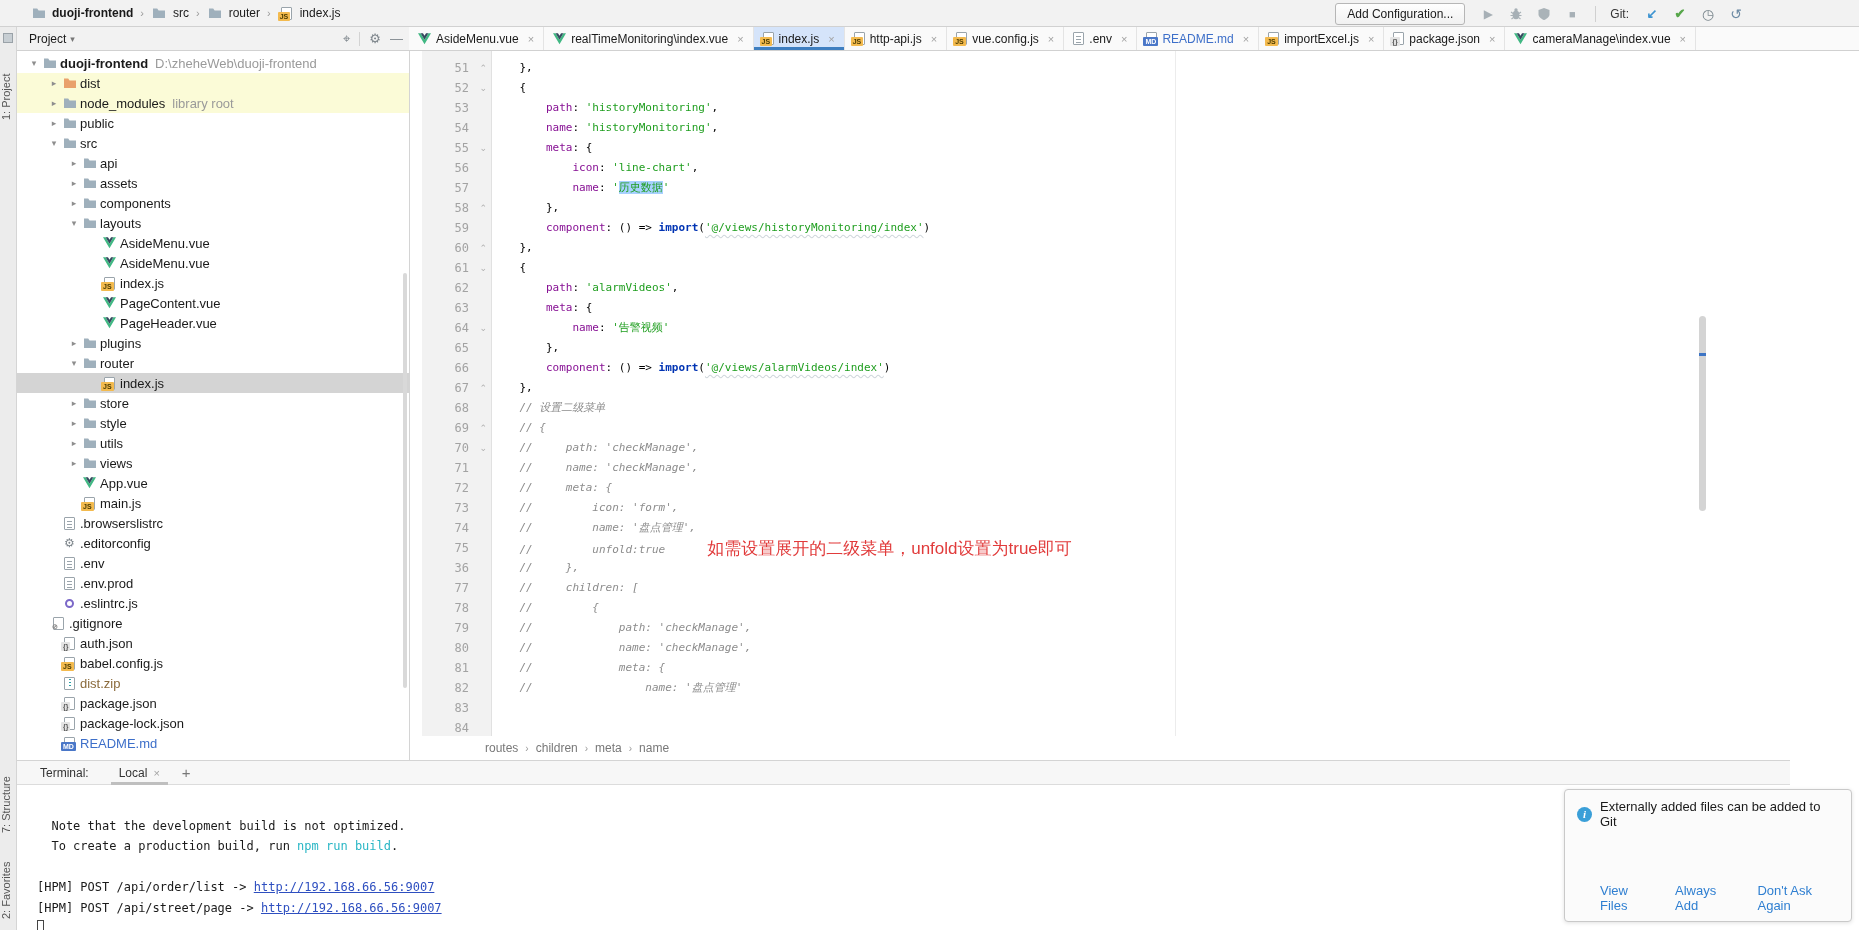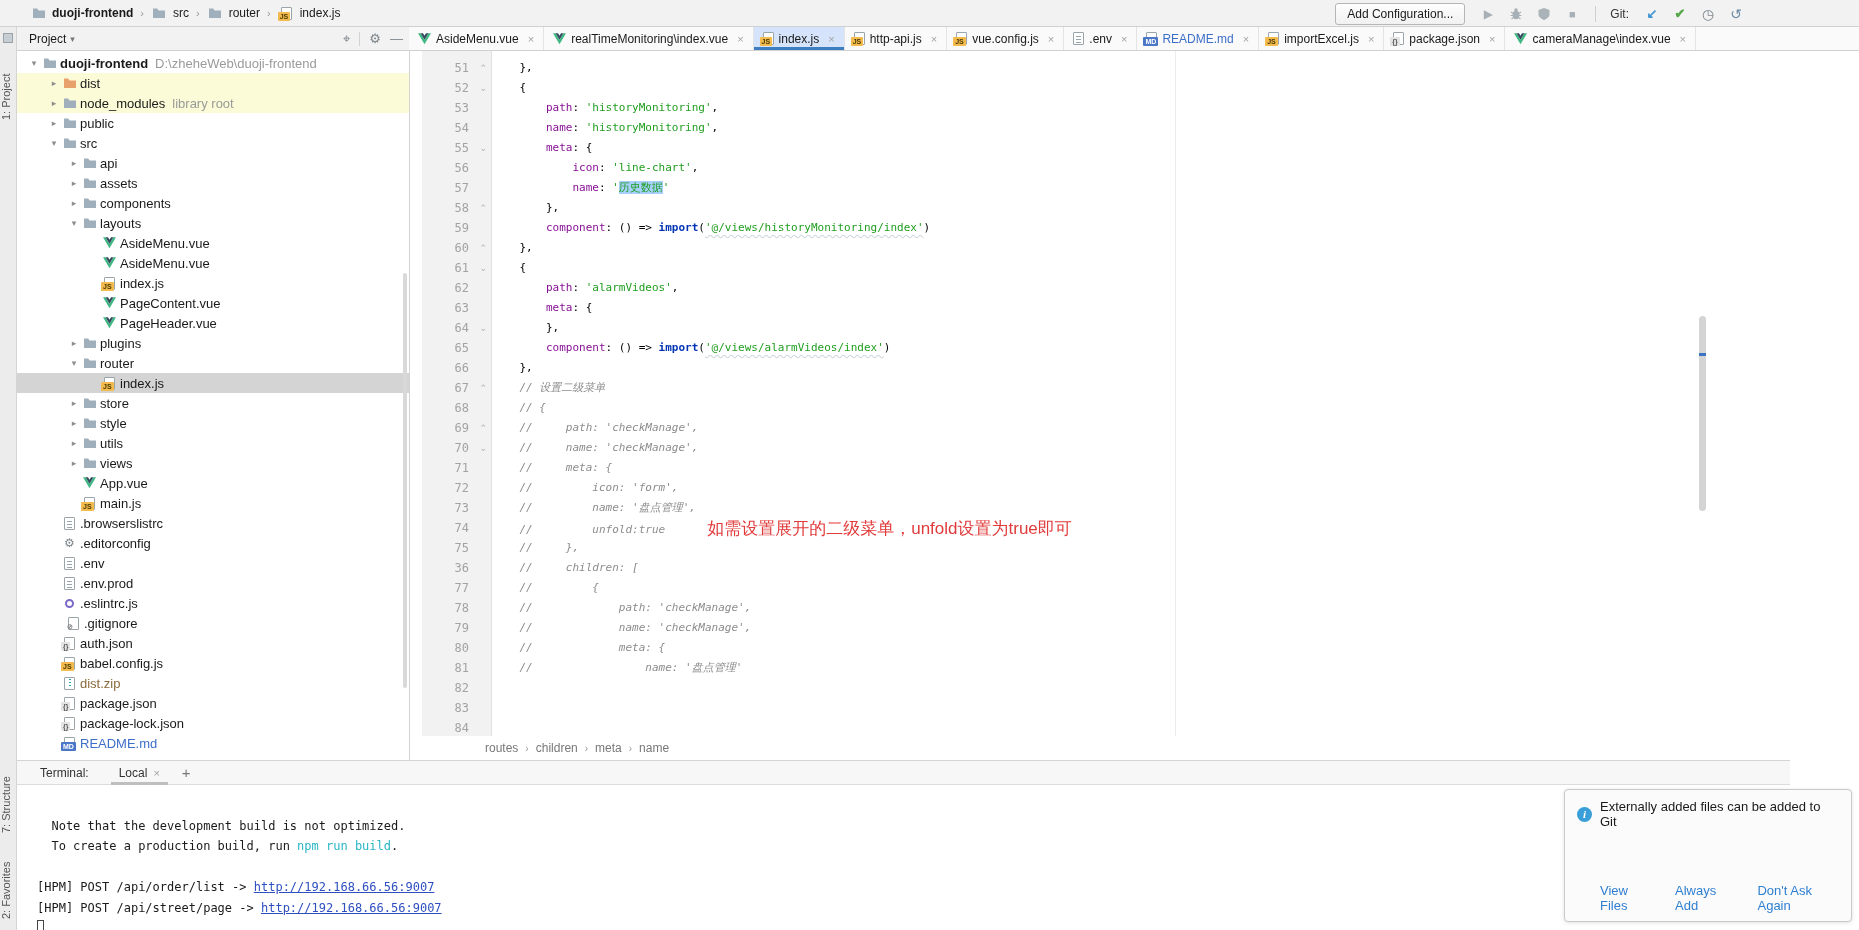--- a/index.html
+++ b/index.html
@@ -520,21 +520,21 @@
         </span>
         <span class="tlabel">.env.prod</span>
       </div>
       <div class="trow" style="padding-left: 30px;">
         <span class="chev"></span>
         <span class="tico">
           <span class="eslint-ico"></span>
         </span>
         <span class="tlabel">.eslintrc.js</span>
       </div>
-      <div class="trow" style="padding-left: 34px;">
+      <div class="trow" style="padding-left: 19px;">
         <span class="chev"></span>
         <span class="tico">
           <span class="fico">
             <span class="bdg bdg-git">⊘</span>
           </span>
         </span>
         <span class="tlabel">.gitignore</span>
       </div>
       <div class="trow" style="padding-left: 30px;">
         <span class="chev"></span>
@@ -715,20 +715,21 @@
       <div class="cline"><span class="seg-p">        </span><span class="seg-k">name</span><span class="seg-p">: </span><span class="seg-s">'historyMonitoring'</span><span class="seg-p">,</span></div>
       <div class="cline"><span class="seg-p">        </span><span class="seg-k">meta</span><span class="seg-p">: {</span></div>
       <div class="cline"><span class="seg-p">            </span><span class="seg-k">icon</span><span class="seg-p">: </span><span class="seg-s">'line-chart'</span><span class="seg-p">,</span></div>
       <div class="cline"><span class="seg-p">            </span><span class="seg-k">name</span><span class="seg-p">: </span><span class="seg-s">'</span><span class="seg-h">历史数据</span><span class="seg-s">'</span></div>
       <div class="cline"><span class="seg-p">        },</span></div>
       <div class="cline"><span class="seg-p">        </span><span class="seg-k">component</span><span class="seg-p">: () =&gt; </span><span class="seg-K">import</span><span class="seg-p">(</span><span class="seg-w">'@/views/historyMonitoring/index'</span><span class="seg-p">)</span></div>
       <div class="cline"><span class="seg-p">    },</span></div>
       <div class="cline"><span class="seg-p">    {</span></div>
       <div class="cline"><span class="seg-p">        </span><span class="seg-k">path</span><span class="seg-p">: </span><span class="seg-s">'alarmVideos'</span><span class="seg-p">,</span></div>
       <div class="cline"><span class="seg-p">        </span><span class="seg-k">meta</span><span class="seg-p">: {</span></div>
+      <div class="cline"><span class="seg-p">            </span><span class="seg-k">name</span><span class="seg-p">: </span><span class="seg-s">'告警视频'</span></div>
       <div class="cline"><span class="seg-p">        },</span></div>
       <div class="cline"><span class="seg-p">        </span><span class="seg-k">component</span><span class="seg-p">: () =&gt; </span><span class="seg-K">import</span><span class="seg-p">(</span><span class="seg-w">'@/views/alarmVideos/index'</span><span class="seg-p">)</span></div>
       <div class="cline"><span class="seg-p">    },</span></div>
       <div class="cline"><span class="seg-p">    </span><span class="seg-c">// 设置二级菜单</span></div>
       <div class="cline"><span class="seg-p">    </span><span class="seg-c">// {</span></div>
       <div class="cline"><span class="seg-p">    </span><span class="seg-c">//     path: 'checkManage',</span></div>
       <div class="cline"><span class="seg-p">    </span><span class="seg-c">//     name: 'checkManage',</span></div>
       <div class="cline"><span class="seg-p">    </span><span class="seg-c">//     meta: {</span></div>
       <div class="cline"><span class="seg-p">    </span><span class="seg-c">//         icon: 'form',</span></div>
       <div class="cline"><span class="seg-p">    </span><span class="seg-c">//         name: '盘点管理',</span></div>

